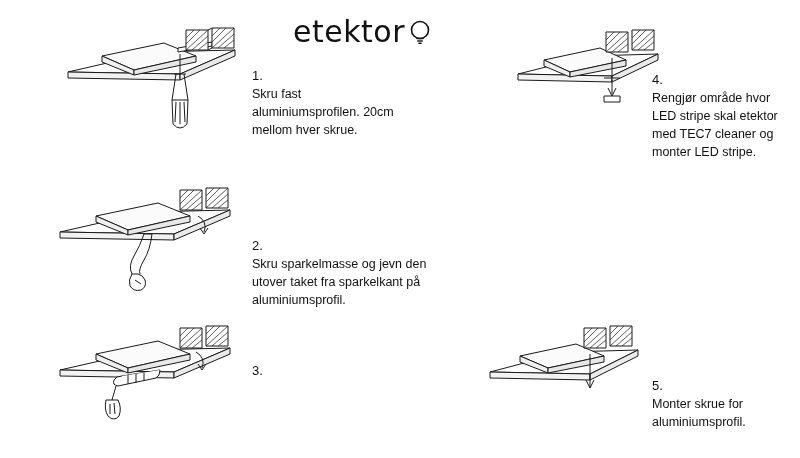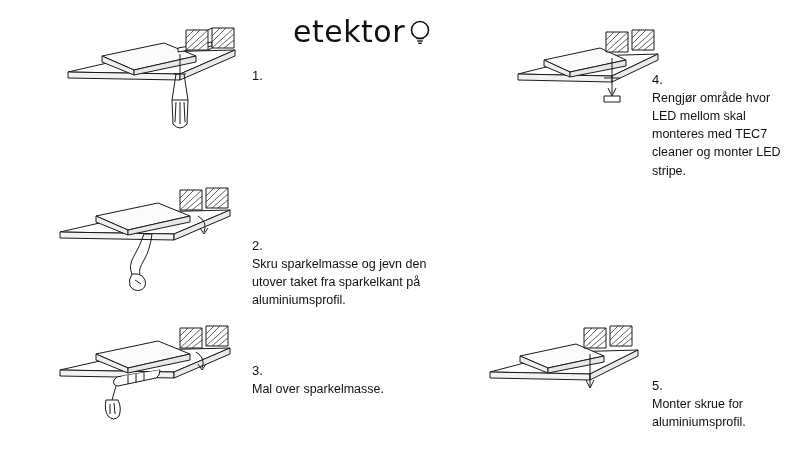--- a/index.html
+++ b/index.html
@@ -265,33 +265,33 @@
       </g>
       <line x1="110" y1="36" x2="110" y2="58"></line>
       <path d="M106 62 L110 70 L114 62"></path>
       <line x1="110" y1="58" x2="110" y2="70"></line>
     </g>
   </svg>
 </div>
 
 <div class="step" id="step1">
   <div class="step-num">1.</div>
+  <div class="step-text">Skru fast aluminiumsprofilen. 20cm mellom hver skrue.</div>
 </div>
 
 <div class="step" id="step2">
   <div class="step-num">2.</div>
   <div class="step-text">Skru sparkelmasse og jevn den utover taket fra sparkelkant på aluminiumsprofil.</div>
 </div>
 
 <div class="step" id="step3">
   <div class="step-num">3.</div>
-  <div class="step-text">Mal over sparkelmasse.</div>
 </div>
 
 <div class="step" id="step4">
   <div class="step-num">4.</div>
-  <div class="step-text">Rengjør område hvor LED mellom skal monteres med TEC7 cleaner og monter LED stripe.</div>
+  <div class="step-text">Rengjør område hvor LED stripe skal etektor med TEC7 cleaner og monter LED stripe.</div>
 </div>
 
 <div class="step" id="step5">
   <div class="step-num">5.</div>
   <div class="step-text">Monter skrue for aluminiumsprofil.</div>
 </div>
 
 </body></html>

